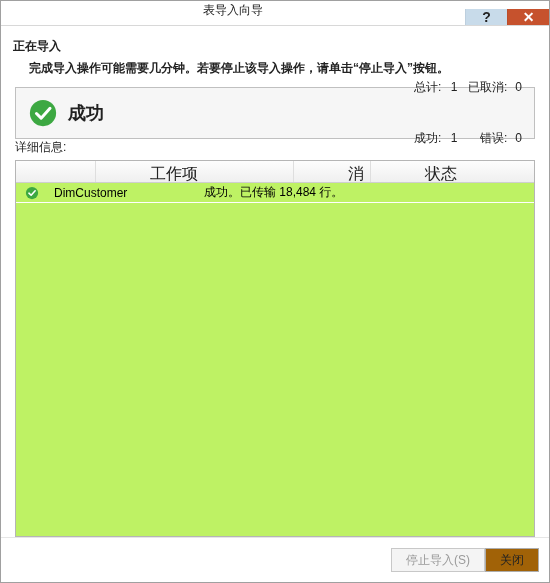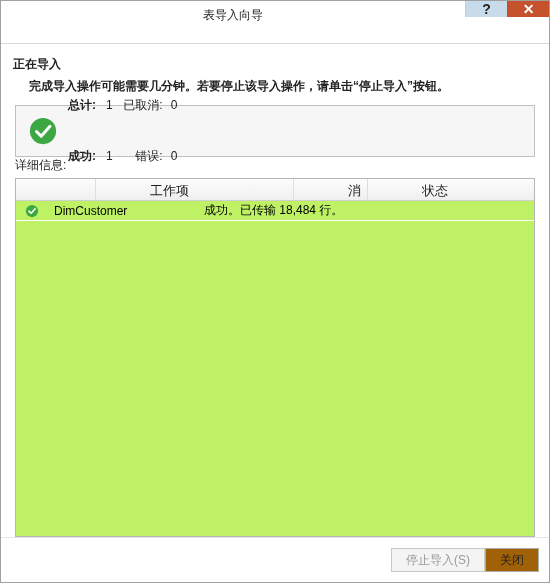--- a/index.html
+++ b/index.html
@@ -1,37 +1,37 @@
 <!DOCTYPE html>
 <html><head>
 <meta charset="utf-8">
 <style>
 * { box-sizing: border-box; margin: 0; padding: 0; }
 body { font-family: "Microsoft YaHei", "Segoe UI", Tahoma, sans-serif; font-size: 12px; background: #fff; width: 550px; height: 583px; overflow: hidden; border: 1px solid #a0a0a0; }
 .window { display: flex; flex-direction: column; height: 100%; }
-.titlebar { display: flex; align-items: flex-start; background: linear-gradient(#fff,#fff); border-bottom: 1px solid #d8d8d8; height: 43px; }
+.titlebar { display: flex; align-items: flex-end; background: linear-gradient(#fff,#fff); border-bottom: 1px solid #d8d8d8; height: 25px; }
 .title { flex: 1; text-align: center; font-size: 12px; color: #222; line-height: 29px; }
 .titlebar-btn { width: 42px; display:flex; align-items:center; justify-content:center; border-left: 1px solid rgba(0,0,0,0.05); font-size:14px; font-weight:bold; }
 .titlebar-btn.help { background: #c8dbea; color:#222; }
 .titlebar-btn.close { background: #c6522d; color:#fff; }
 .content { padding: 12px 12px 0 12px; flex:0; }
 .heading { font-size: 12px; font-weight: bold; color:#222; margin-bottom:4px; }
 .instruction { font-size: 12px; color:#222; line-height:1.5; padding-left:16px; padding-right:8px;font-weight:bold; }
 .body { padding: 10px 14px 0 14px; flex:1; display:flex; flex-direction:column; min-height:0; }
 .status-panel { border:1px solid #c0c0c0; background:#f6f6f6; display:flex; align-items:center; padding:8px 12px; height:52px; }
 .big-icon { width:30px; height:30px; margin-right:10px; flex:0 0 auto; }
 .status-title { font-size:18px; font-weight:bold; color:#222; flex:1; }
 .status-stats { font-size:12px; color:#222; line-height:1.4; white-space:pre; text-align:left; }
 .status-stats .row { display:flex; gap:8px; justify-content:flex-end;}
-.status-stats .lbl { min-width:30px; text-align:left;font-weight:bold;}
+.status-stats .lbl { min-width:30px; text-align:center;}
 .status-stats .lbl2 { min-width:42px; text-align:right;}
 .details-label { margin-bottom:4px; font-size:12px; color:#222; }
 .grid { border:1px solid #b5b5b5; flex:1; display:flex; flex-direction:column; min-height:0; }
 .grid-header { display:flex; background:linear-gradient(#fdfdfd,#efefef); border-bottom:1px solid #cfcfcf; height:22px; }
-.grid-header .col { border-right:1px solid #dedede; padding:3px 6px; font-size:13px; color:#222;margin-left:48px; }
+.grid-header .col { border-right:1px solid #dedede; padding:3px 6px; font-size:16px; color:#222;margin-left:48px; }
 .grid-body { flex:1; overflow:auto; background:#bef264; }
 .grid-row { display:flex; height:20px; align-items:center; border-bottom:1px solid #fff; }
 .col-icon { width:32px; flex:0 0 32px; text-align:center; }
 .col-work { width:150px; flex:0 0 150px; padding-left:6px; }
 .col-status { width:230px; flex:0 0 230px; padding-left:6px; }
 .col-msg { flex:1; padding-left:6px; }
 .small-icon { width:14px; height:14px; display:inline-block; vertical-align:middle; }
 .footer { padding:10px; border-top:1px solid #e6e6e6; display:flex; justify-content:flex-end; }
 button { font-family:inherit; font-size:12px; height:24px; padding:0 14px; border:1px solid #adadad; background:#efefef; color:#222; cursor:pointer; }
 button:disabled { color:#9a9a9a; background:#f4f4f4; border-color:#c8c8c8; cursor:default; }
@@ -59,20 +59,21 @@
 
   <div class="body">
 
     <div class="status-panel">
       <span class="big-icon">
         <svg viewBox="0 0 32 32" width="30" height="30">
           <circle cx="16" cy="16" r="14" fill="#3da842"></circle>
           <path d="M9 16.5 L14 21.5 L23.5 11" stroke="#fff" stroke-width="3.2" fill="none" stroke-linecap="round" stroke-linejoin="round"></path>
         </svg>
       </span>
+      <div class="status-title">成功</div>
       <div class="status-stats">
         <div class="row">
           <span class="lbl">总计:</span>
           <span>1</span>
           <span class="lbl2">已取消:</span>
           <span>0</span>
         </div>
         <div class="row">
           <span class="lbl">成功:</span>
           <span>1</span>

